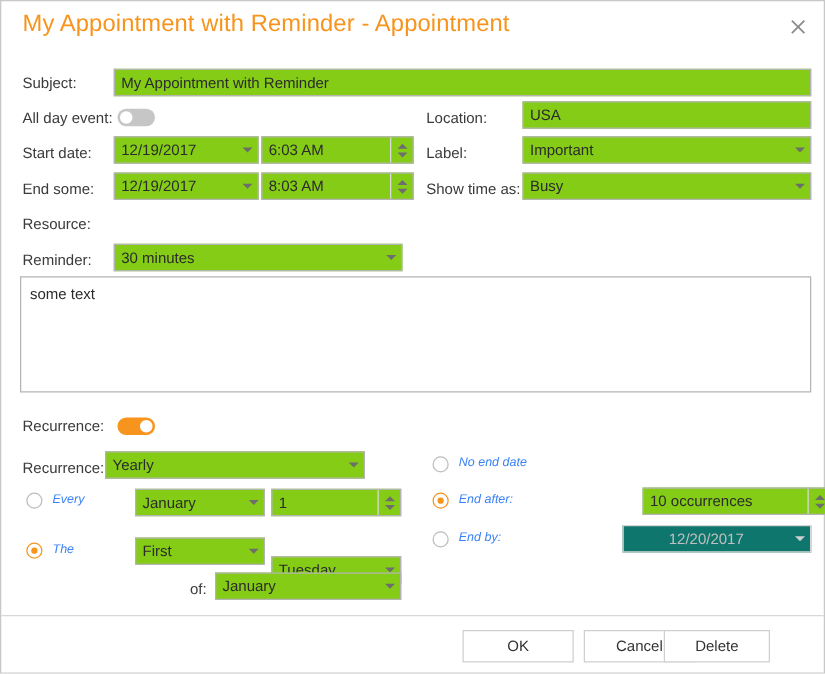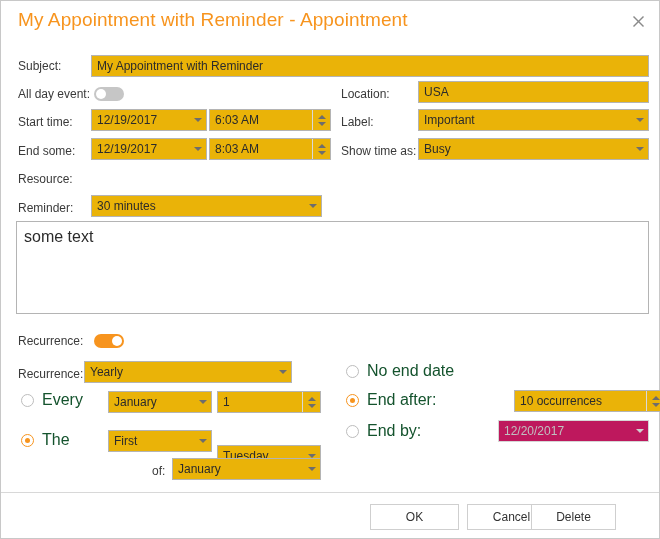--- a/index.html
+++ b/index.html
@@ -49,35 +49,35 @@
   .lbl {
     position: absolute;
     font-size: 12px;
     color: #3a3a3a;
     white-space: nowrap;
     line-height: 22px;
   }
   .field {
     position: absolute;
     height: 22px;
-    background: #eab308;
+    background: #84cc16;
     border: 1px solid #b4b4b4;
     display: flex;
     align-items: center;
   }
   .field .val {
     flex: 1 1 auto;
     padding: 0 5px;
     font-size: 12px;
     color: #2b2b2b;
     line-height: 20px;
     white-space: nowrap;
     overflow: hidden;
   }
-  .field.disabled { background: #be185d; border-color: #d6d6d6; }
+  .field.disabled { background: #0f766e; border-color: #d6d6d6; text-align: center; }
   .field.disabled .val { color: #c0c0c0; }
 
   
   .caret {
     flex: 0 0 auto;
     width: 17px;
     height: 20px;
     display: flex; align-items: center; justify-content: center;
   }
   .caret i {
@@ -123,21 +123,21 @@
   }
   .toggle.on { background: #F7941E; }
   .toggle.on .knob { left: auto; right: 2px; }
 
   
   .notes {
     position: absolute;
     border: 1px solid #b4b4b4;
     background: #ffffff;
     padding: 6px 7px;
-    font-size: 16px;
+    font-size: 12px;
     color: #2b2b2b;
     overflow: hidden;
     white-space: pre-wrap;
   }
 
   
   .radio-row { position: absolute; display: flex; align-items: center; cursor: pointer; }
   .radio {
     width: 13px; height: 13px;
     border-radius: 50%;
@@ -150,24 +150,25 @@
   .radio-row.checked .radio::after {
     content: "";
     position: absolute;
     left: 3px; top: 3px;
     width: 5px; height: 5px;
     border-radius: 50%;
     background: #F7941E;
   }
   .radio-row .rtext {
     margin-left: 8px;
-    font-size: 16px;
-    color: #14532d;
+    font-size: 10px;
+    color: #3b82f6;
     white-space: nowrap;
     line-height: 14px;
+    font-style: italic;
   }
 
   
   .footer-sep {
     position: absolute;
     left: 0; right: 0; top: 491px;
     height: 1px;
     background: #d8d8d8;
   }
   .btn {
@@ -205,21 +206,21 @@
   <div class="lbl" style="left:17px; top:82px;">All day event:</div>
   <div class="toggle" style="left:93px; top:86px;">
     <span class="knob"></span>
   </div>
 
   <div class="lbl" style="left:340px; top:82px;">Location:</div>
   <div class="field" style="left:417px; top:80px; width:231px;">
     <span class="val">USA</span>
   </div>
 
-  <div class="lbl" style="left:17px; top:110px;">Start time:</div>
+  <div class="lbl" style="left:17px; top:110px;">Start date:</div>
   <div class="field" style="left:90px; top:108px; width:116px;">
     <span class="val">12/19/2017</span>
     <span class="caret">
         <i></i>
       </span>
   </div>
   <div class="field" style="left:208px; top:108px; width:122px;">
     <span class="val">6:03 AM</span>
     <span class="spin">
       <i class="up"></i>

